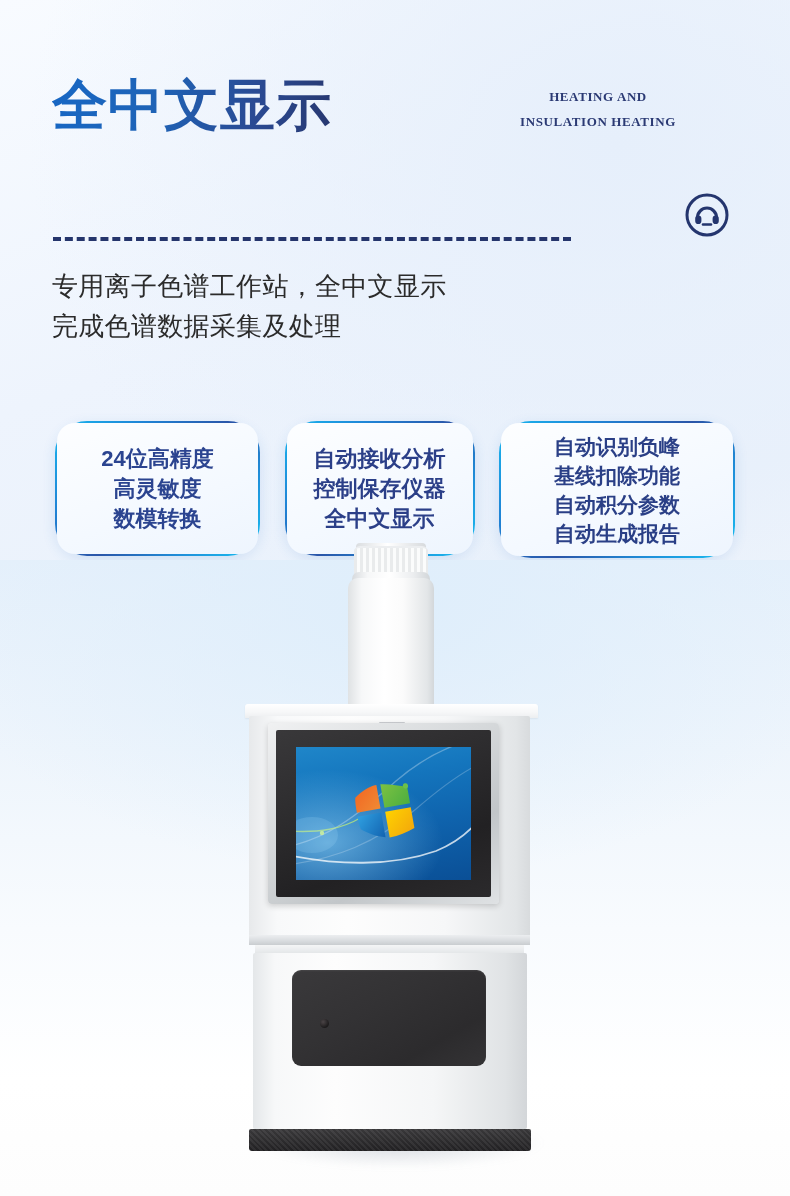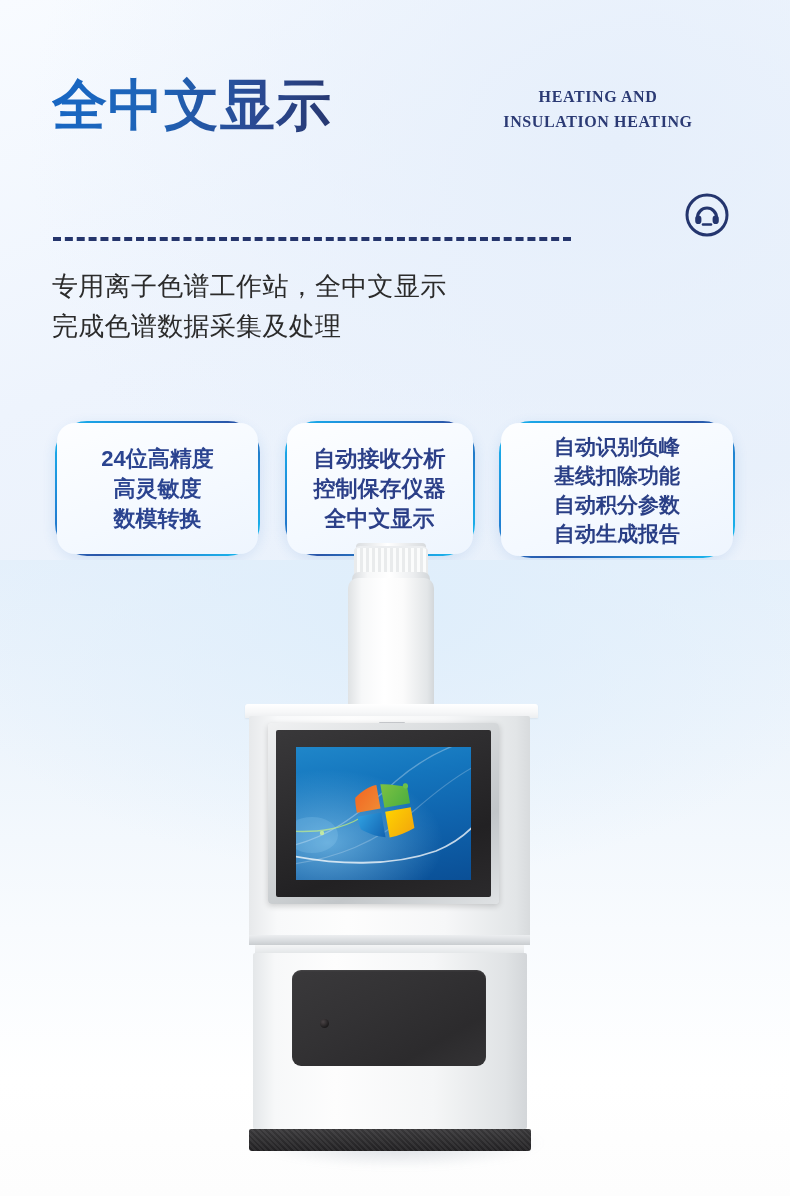--- a/index.html
+++ b/index.html
@@ -13,21 +13,21 @@
     background:
       radial-gradient(120% 70% at 78% 12%, #e6effb 0%, rgba(230,239,251,0) 62%),
       linear-gradient(160deg,#f8fbff 0%,#eef4fd 28%,#e9f1fb 50%,#f3f7fc 70%,#fbfcfe 88%,#ffffff 100%);
   }
 
   
   .hdr-en{
     position:absolute;right:52px;top:84px;width:280px;
     text-align:center;
     font-family:"Liberation Serif","DejaVu Serif",serif;
-    font-size:16px;font-weight:700;letter-spacing:.6px;line-height:25px;
+    font-size:13px;font-weight:700;letter-spacing:.6px;line-height:25px;
     color:#2b3a74;
   }
   .hdr-en div{white-space:nowrap;}
 
   .title-main{
     position:absolute;left:52px;top:74px;
     font-size:55px;font-weight:700;line-height:62px;letter-spacing:1px;
     background:linear-gradient(100deg,#1767c4 0%,#1f63b6 38%,#2a4a93 72%,#27376f 100%);
     -webkit-background-clip:text;background-clip:text;color:transparent;
     -webkit-text-fill-color:transparent;

